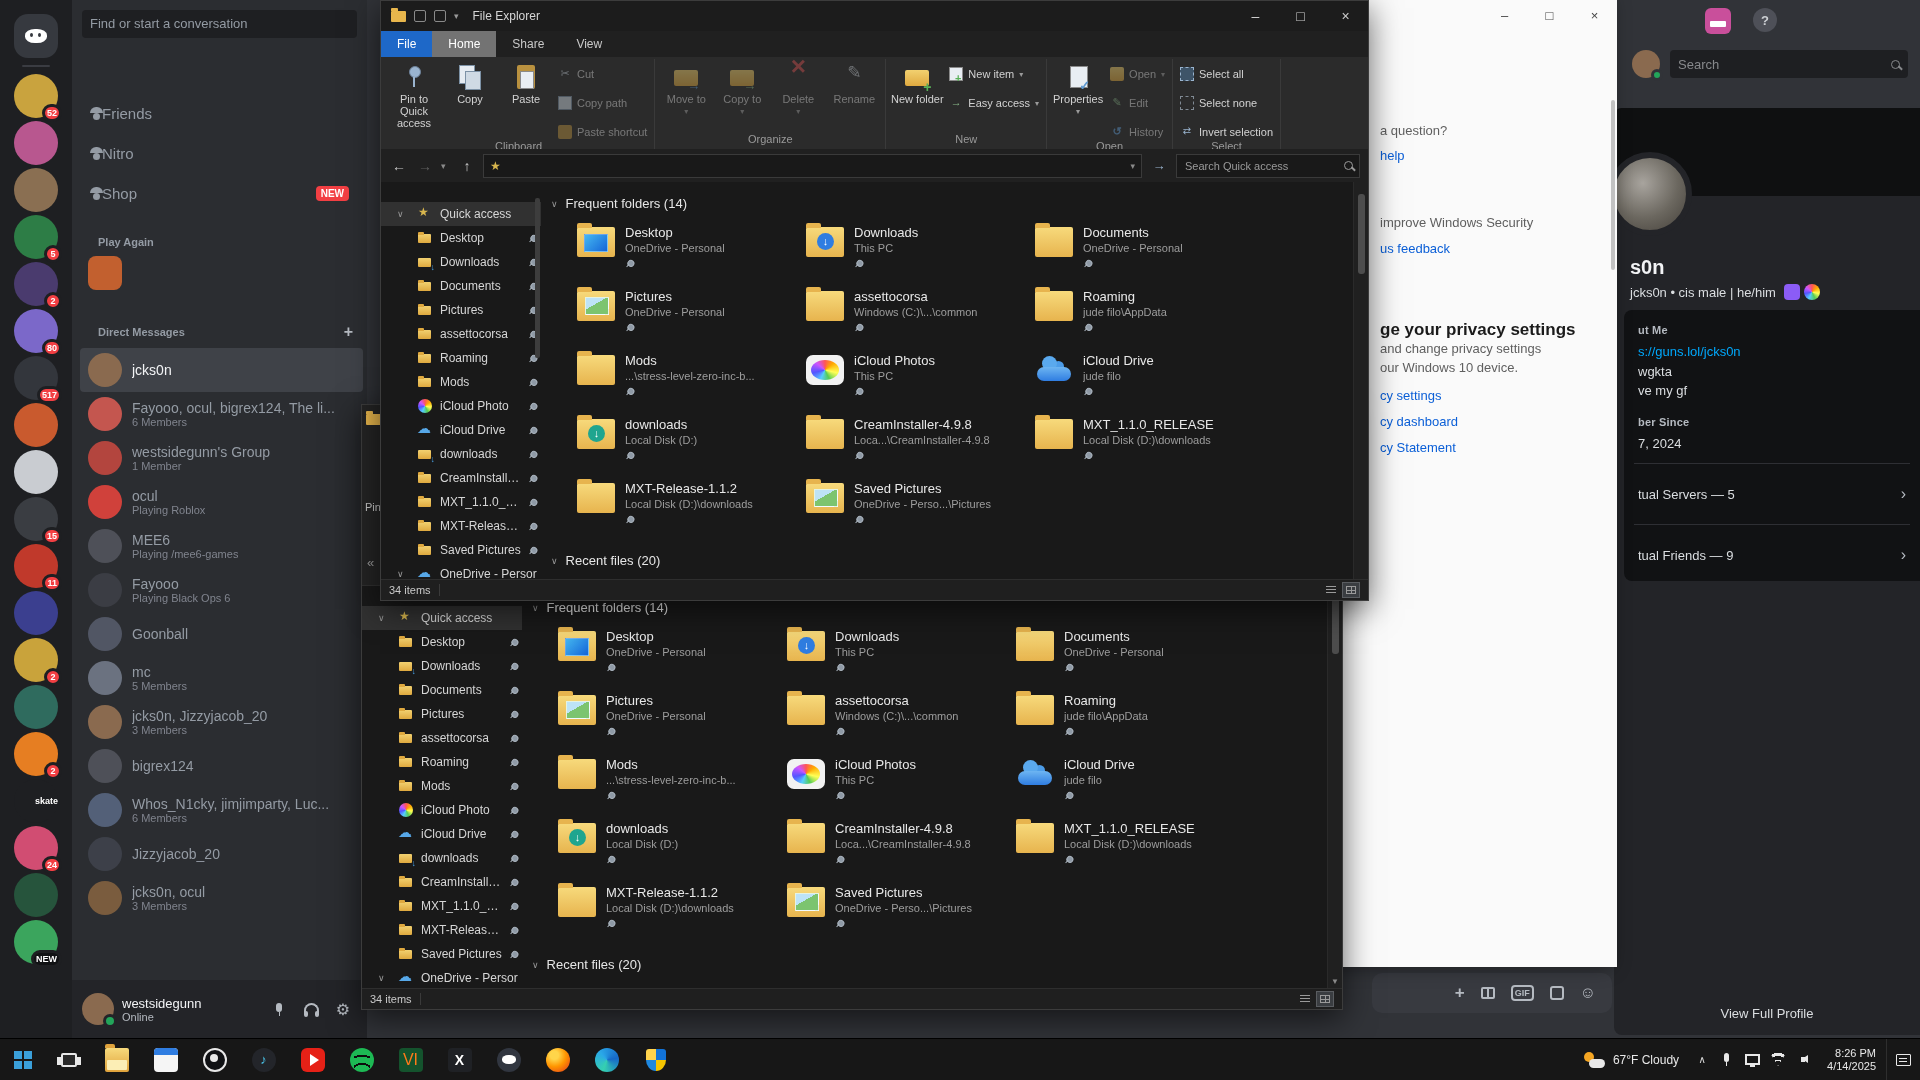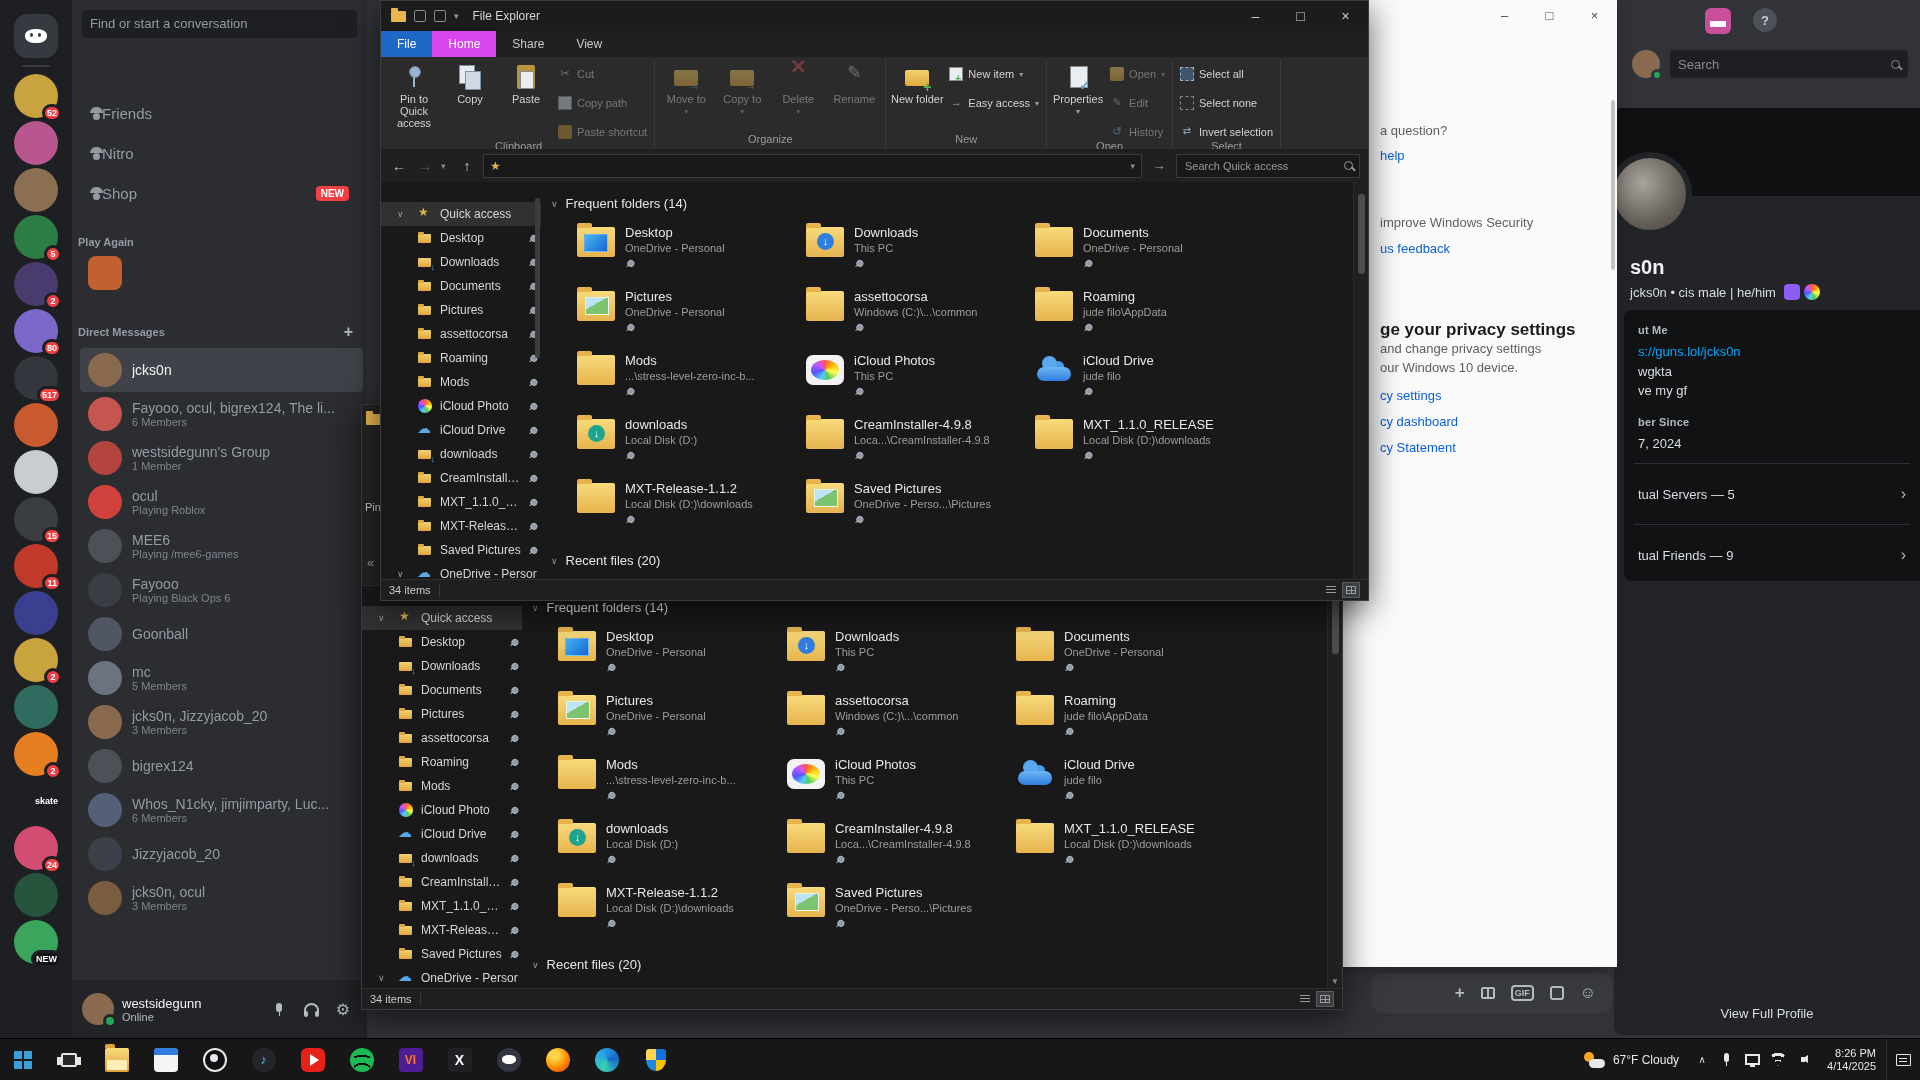--- a/index.html
+++ b/index.html
@@ -18,21 +18,21 @@
 .b-NEW{background:#111214}
 
 #sidebar{position:absolute;left:72px;top:0;width:295px;height:1038px;background:#2b2d31;z-index:1}
 .dsearch{position:absolute;left:10px;top:10px;right:10px;height:28px;background:#1e1f22;border-radius:4px;color:#949ba4;font-size:13px;line-height:28px;padding:0 8px;white-space:nowrap;overflow:hidden}
 .dnavs{position:absolute;left:8px;right:8px;top:94px;display:flex;flex-direction:column;gap:2px}
 .dnav{display:flex;align-items:center;gap:12px;height:38px;padding:0 10px;border-radius:4px;color:#949ba4;font-size:15px}
 .badge-new{margin-left:auto;background:#f23f43;color:#fff;font-size:10px;font-weight:bold;border-radius:4px;padding:2px 5px}
 .i-friends{width:18px;height:14px;position:relative}
 .i-friends::before{content:"";position:absolute;left:3px;top:0;width:7px;height:7px;border-radius:50%;background:#949ba4}
 .i-friends::after{content:"";position:absolute;left:0;bottom:0;width:13px;height:6px;border-radius:6px 6px 0 0;background:#949ba4}
-.dhead{position:absolute;left:6px;right:14px;color:#949ba4;font-size:11px;font-weight:bold;display:flex;}
+.dhead{position:absolute;left:26px;right:14px;color:#949ba4;font-size:11px;font-weight:bold;display:flex;}
 #playhead{top:236px}
 #dmhead{top:326px}
 .plus{margin-left:auto;color:#b5bac1;font-size:16px;line-height:12px}
 .gametile{position:absolute;left:16px;top:256px;width:34px;height:34px;border-radius:8px;background:#c2602f}
 .dmlist{position:absolute;left:8px;right:4px;top:348px;display:flex;flex-direction:column}
 .dm{display:flex;align-items:center;gap:10px;height:44px;padding:0 8px;border-radius:4px}
 .dm.st-selected{background:#3f4248}
 .dm.st-selected .dmname{color:#f2f3f5}
 .dmav{width:34px;height:34px;border-radius:50%;flex:none;background:#4e5058}
 .dmcol{display:flex;flex-direction:column;min-width:0}
@@ -114,21 +114,21 @@
 .mfold{width:15px;height:11px;background:#e8b64c;border-radius:1px;position:relative}
 .mfold::before{content:"";position:absolute;top:-3px;left:0;width:7px;height:3px;background:#e8b64c;border-radius:1px 1px 0 0}
 .qi{width:12px;height:12px;border:1px solid #8a8a8a;border-radius:2px}
 .qcaret{color:#9a9a9a;font-size:9px}
 .wtitle{margin-left:14px;font-size:12px}
 .wctr{margin-left:auto;display:flex;height:30px}
 .wc{width:45px;display:flex;align-items:center;justify-content:center;font-size:14px;color:#ccc}
 .tabsrow{height:26px;background:#202020;display:flex;align-items:stretch}
 .etab{padding:0 16px;font-size:12px;display:flex;align-items:center;color:#c9c9c9}
 .etab.t-file{background:#1e68c8;color:#fff}
-.etab.t-active{background:#d946ef;color:#fff}
+.etab.t-active{background:#737373;color:#fff}
 .ribbon{height:92px;background:#2b2b2b;display:flex;padding:2px 0 0 2px;overflow:hidden}
 .rgroup{display:flex;flex-direction:column;border-right:1px solid #3a3a3a;padding:0 3px;flex:none}
 .rbody{flex:1;display:flex}
 .rlgs{display:flex}
 .rlg{width:56px;display:flex;flex-direction:column;align-items:center;padding-top:4px;font-size:11px;color:#d2d2d2;text-align:center;line-height:12px}
 .st-dim{opacity:.45}
 .ric{width:28px;height:28px;position:relative;margin-bottom:2px;flex:none}
 .ric::before,.ric::after{position:absolute}
 .rcaret{font-size:8px;color:#9a9a9a;margin-top:1px}
 .rsmcol{display:flex;flex-direction:column;gap:12px;padding:6px 4px 0}
@@ -252,21 +252,21 @@
 .app-file-explorer .ap::after{content:"";position:absolute;left:2px;bottom:2px;right:2px;height:10px;background:#fceeb5;border-radius:1px}
 .app-calendar .ap{background:#f5f5f5}
 .app-calendar .ap::before{content:"";position:absolute;left:0;right:0;top:0;height:7px;background:#2f7de1;border-radius:4px 4px 0 0}
 .app-obs-studio .ap{background:#101114;border-radius:50%;border:2px solid #e8e8e8}
 .app-obs-studio .ap::before{content:"";position:absolute;left:5px;top:4px;width:8px;height:8px;border-radius:50%;background:#e8e8e8}
 .app-music-app .ap{background:#23252a;border-radius:50%;color:#4ac3e8;font-size:13px}
 .app-youtube .ap{background:#e62117;border-radius:6px}
 .app-youtube .ap::before{content:"";border-left:9px solid #fff;border-top:6px solid transparent;border-bottom:6px solid transparent;margin-left:3px}
 .app-spotify .ap{background:#1db954;border-radius:50%}
 .app-spotify .ap::before{content:"";position:absolute;inset:4px 4px 3px 4px;background:repeating-radial-gradient(circle at 50% 140%,transparent 0 3px,#0d0d0d 3px 5px,transparent 5px 8px)}
-.app-cod-bo6 .ap{background:#4c1d95;color:#ff7a1a;font-size:12px;font-weight:bold}
+.app-cod-bo6 .ap{background:#14532d;color:#ff7a1a;font-size:16px;font-weight:normal}
 .app-x-app .ap{background:#1f2125;color:#fff;font-size:14px;font-weight:bold}
 .app-discord .ap{background:#313640;border-radius:50%}
 .app-discord .ap::before{content:"";width:14px;height:9px;background:#fff;border-radius:45%}
 .app-firefox .ap{background:radial-gradient(circle at 35% 30%,#ffd54a 0 18%,#ff9500 50%,#e0331f);border-radius:50%}
 .app-edge .ap{background:conic-gradient(from 200deg,#35d0b0,#2aa7e8,#1668c8,#35d0b0);border-radius:50%}
 .app-windows-security .ap{width:20px;height:22px;background:conic-gradient(#1273d8 0 25%,#f5c400 0 50%,#1e88e0 0 75%,#ffd34d 0);border-radius:3px 3px 50% 50%}
 .tb-tray{margin-left:auto;display:flex;align-items:center;height:42px;flex:none}
 .wx-chip{display:flex;align-items:center;gap:8px;padding:0 12px;height:42px;color:#e8e8e8;font-size:12px}
 .wx{width:22px;height:16px;position:relative}
 .wx::before{content:"";position:absolute;left:1px;top:0;width:10px;height:10px;border-radius:50%;background:#f5a623}

